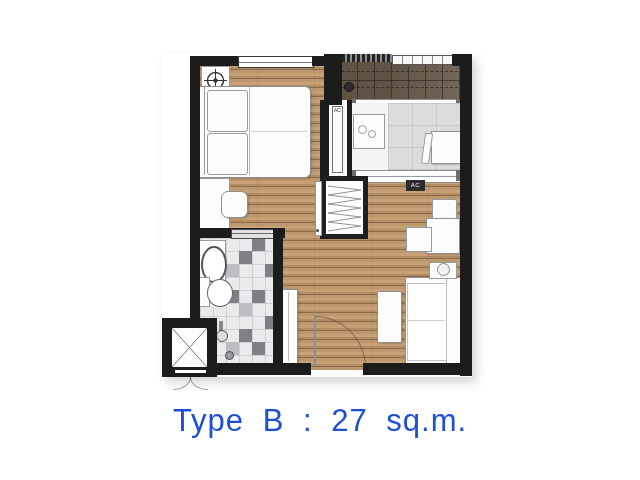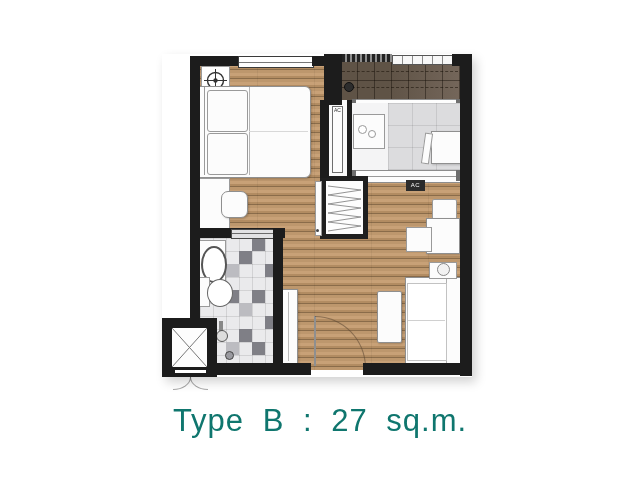--- a/index.html
+++ b/index.html
@@ -50,21 +50,21 @@
   .door-leaf{background:#8f8f8f;}
   .xarc-l{border:1px solid rgba(0,0,0,0.35);border-top:none;border-left:none;border-radius:0 0 100% 0;}
   .xarc-r{border:1px solid rgba(0,0,0,0.35);border-top:none;border-right:none;border-radius:0 0 0 100%;}
   .ac-dark{background:#2b2b2b;color:#ffffff;font-size:6px;line-height:11px;text-align:center;
       letter-spacing:0.5px;}
   .ac-strip{background:#fdfdfd;border:1px solid #6f6f6f;font-size:5px;color:#333;text-align:center;
       line-height:7px;}
   svg{display:block;}
 
   
-  .caption{left:0;right:0;top:403px;text-align:center;color:#0f766e;
+  .caption{left:0;right:0;top:403px;text-align:center;color:#1d4ed8;
       font-size:31px;font-weight:500;letter-spacing:1px;word-spacing:9px;}
 </style>
 </head>
 <body>
 
 <div class="stage">
 
   <div class="abs shadow-base" style="left:162px;top:54px;width:310px;height:323px;"></div>
 
   <div class="abs wood" style="left:200px;top:60px;width:262px;height:310px;"></div>

